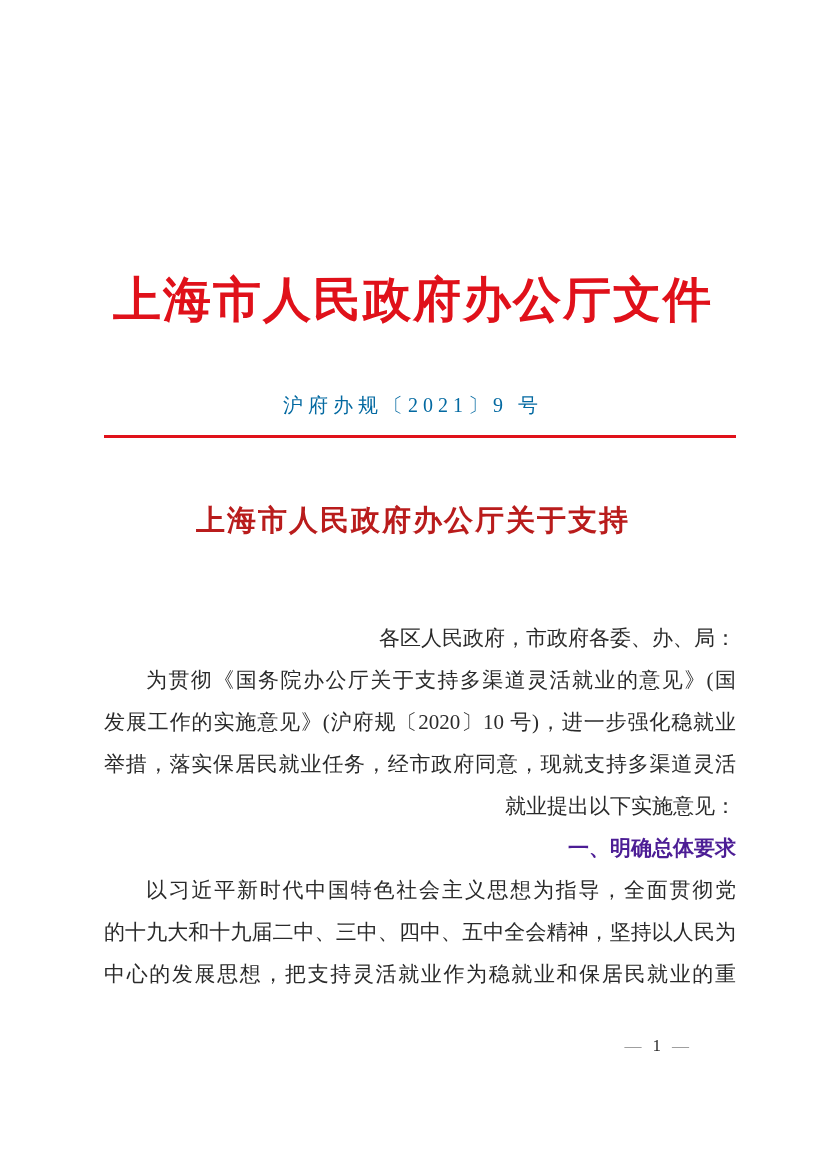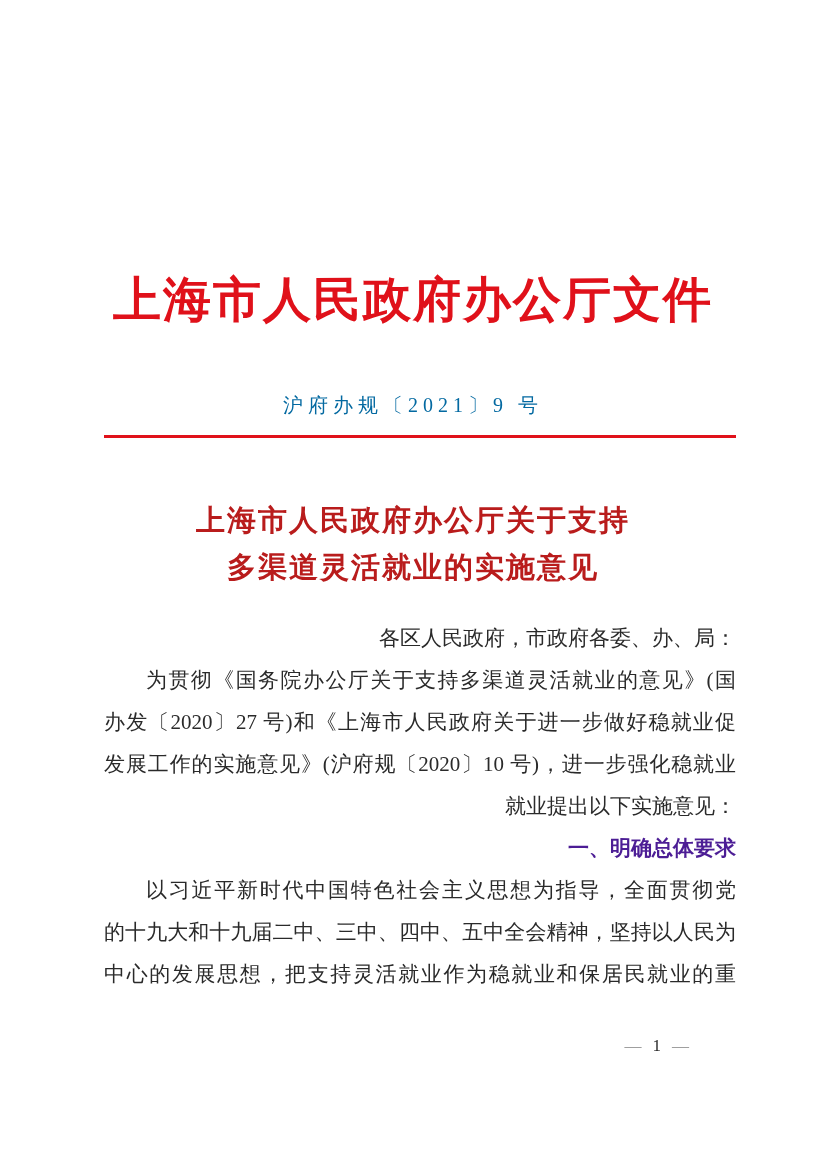--- a/index.html
+++ b/index.html
@@ -116,28 +116,27 @@
 <div class="page">
 
   <div class="letterhead-title">上海市人民政府办公厅文件</div>
 
   <div class="doc-number">沪府办规〔2021〕9 号</div>
 
   <div class="red-line"></div>
 
   <div class="doc-title">
     <div>上海市人民政府办公厅关于支持</div>
-    <div>多渠道灵活就业的实施意见</div>
   </div>
 
   <div class="body-block">
     <div class="line">各区人民政府，市政府各委、办、局：</div>
     <div class="line j ind">为贯彻《国务院办公厅关于支持多渠道灵活就业的意见》(国</div>
-    <div class="line j">办发〔2020〕27 号)和《上海市人民政府关于进一步做好稳就业促</div>
     <div class="line j">发展工作的实施意见》(沪府规〔2020〕10 号)，进一步强化稳就业</div>
+    <div class="line j">举措，落实保居民就业任务，经市政府同意，现就支持多渠道灵活</div>
     <div class="line ind">就业提出以下实施意见：</div>
     <div class="line ind heading">一、明确总体要求</div>
     <div class="line j ind">以习近平新时代中国特色社会主义思想为指导，全面贯彻党</div>
     <div class="line j">的十九大和十九届二中、三中、四中、五中全会精神，坚持以人民为</div>
     <div class="line j">中心的发展思想，把支持灵活就业作为稳就业和保居民就业的重</div>
   </div>
 
   <div class="footer">
     <span class="dash">—</span><span class="num">1</span><span class="dash">—</span>
   </div>

